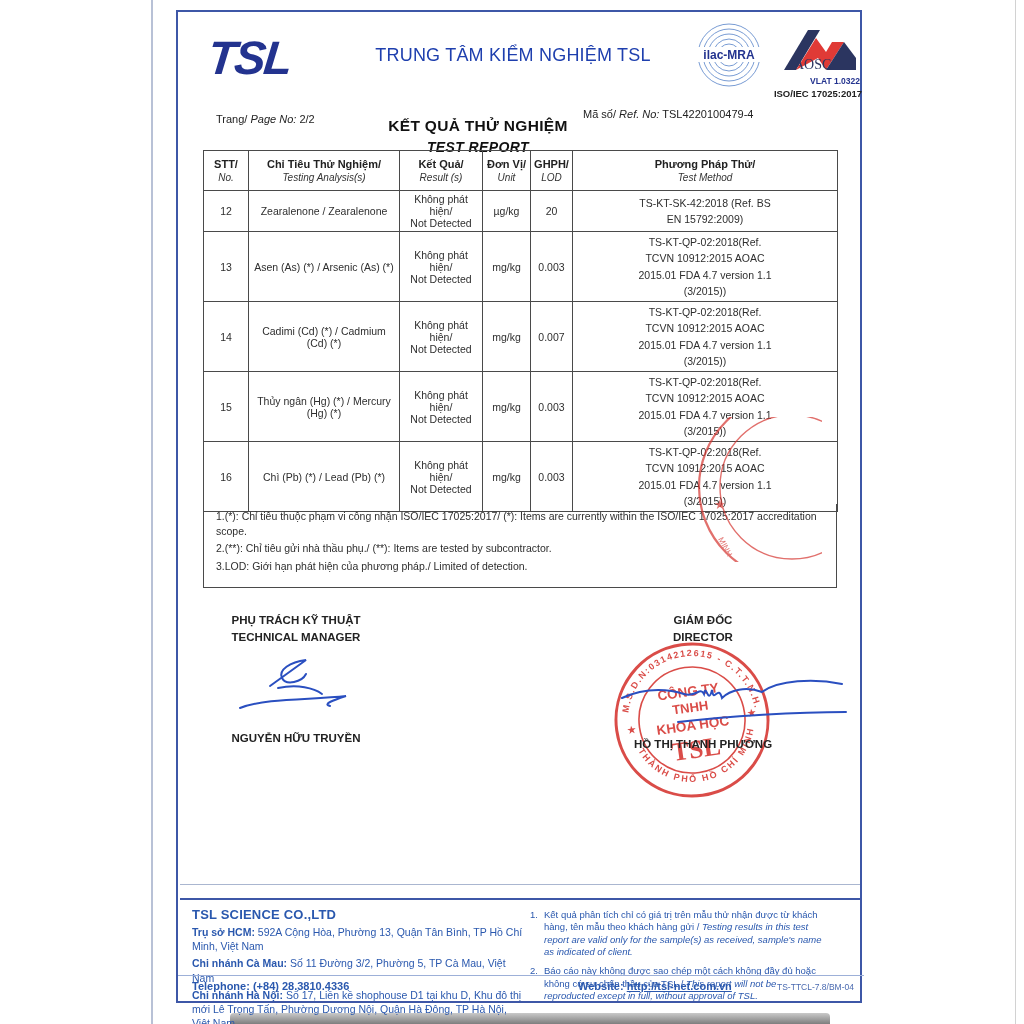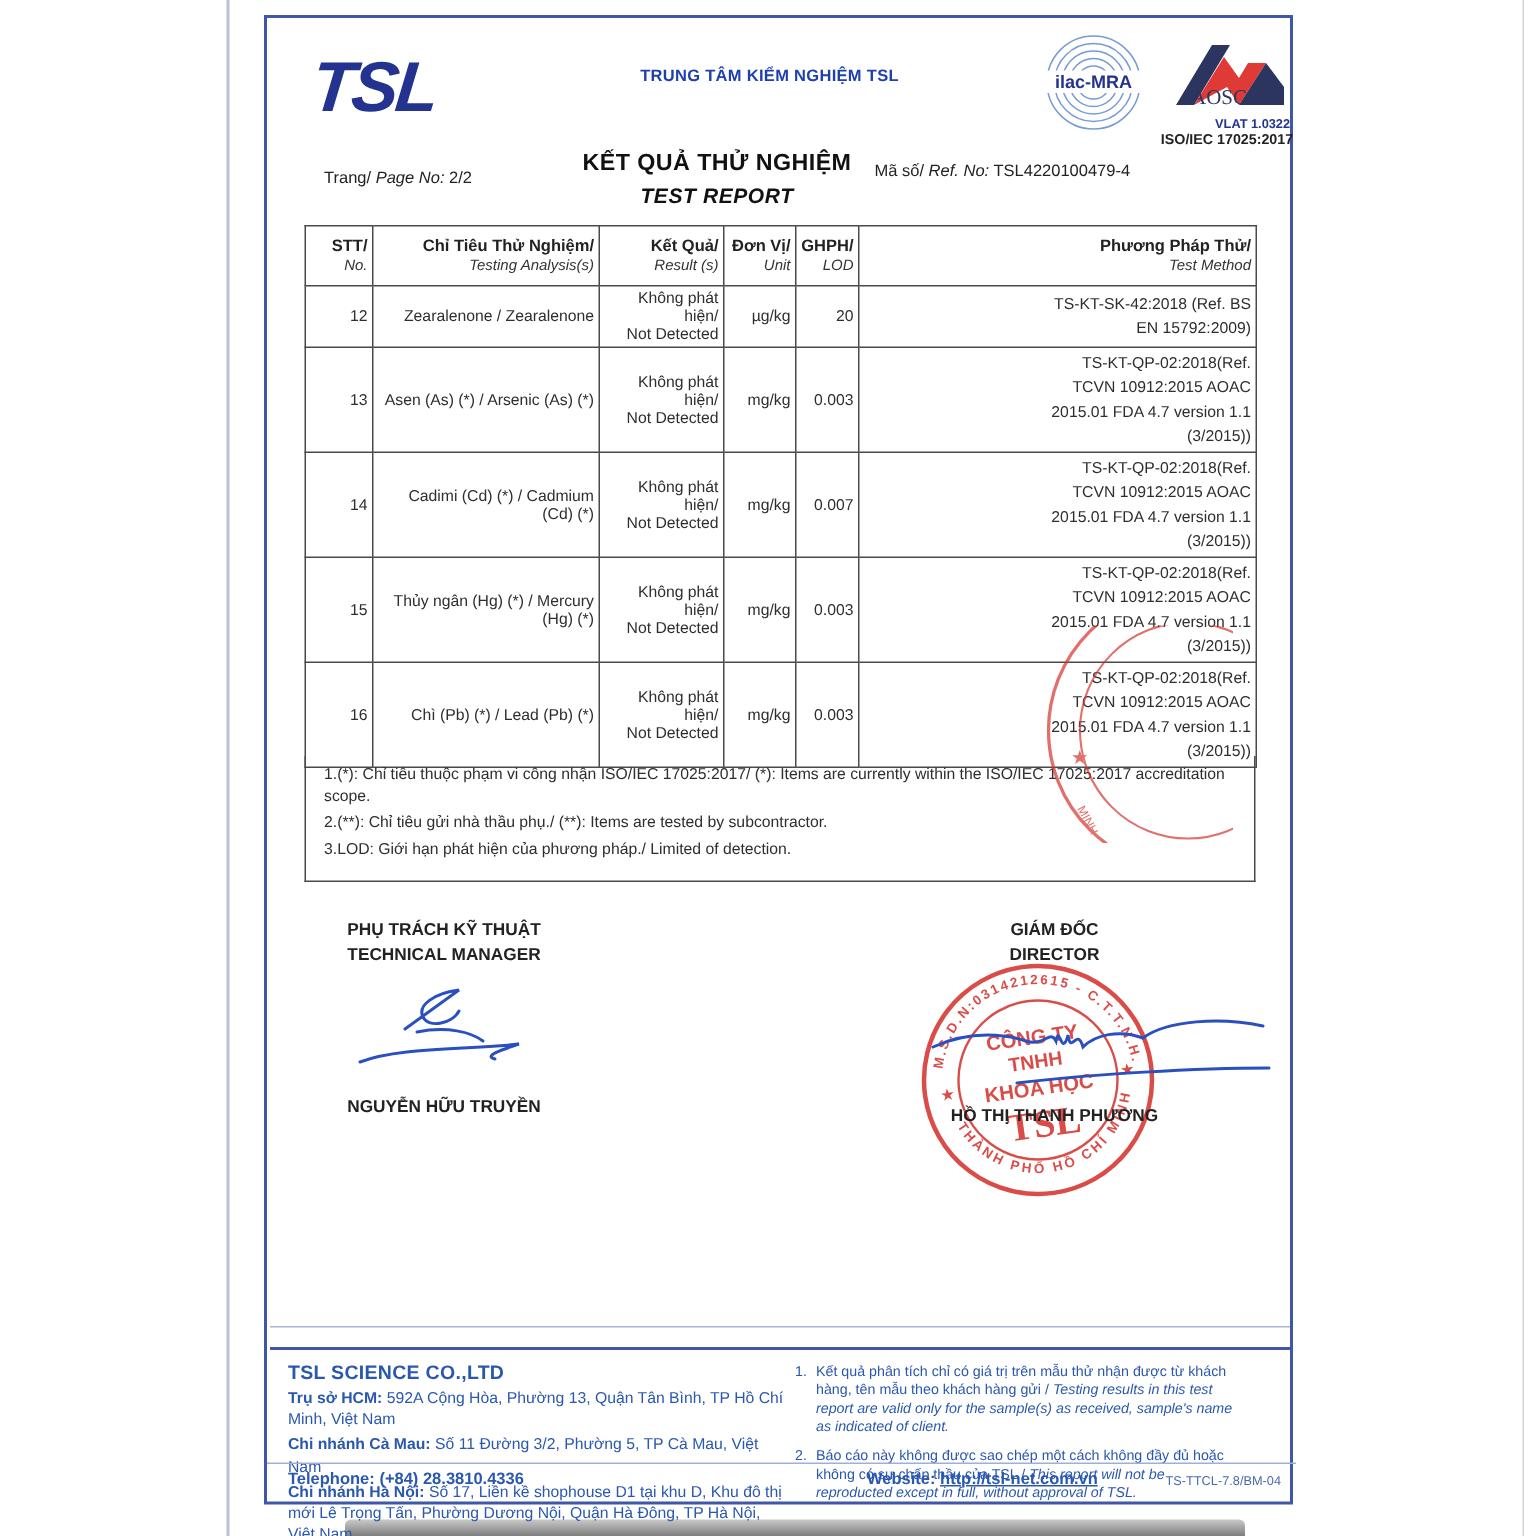--- a/index.html
+++ b/index.html
@@ -16,40 +16,40 @@
     position:absolute;left:176px;top:10px;width:686px;height:993px;
     border:2px solid #3e57a7;background:#fff;box-sizing:border-box;
   }
   
   .logo-tsl{
     position:absolute;left:30px;top:18px;font-size:47px;font-weight:bold;
     font-style:italic;color:#23338f;letter-spacing:-2px;transform:skewX(-6deg);
   }
   .company{position:absolute;left:160px;top:26px;width:350px;text-align:center;color:#1e3fae;}
   .company .l1{font-size:17.5px;font-weight:bold;letter-spacing:.2px;}
-  .company .l2{font-size:11px;font-weight:bold;margin-top:7px;letter-spacing:.2px;}
+  .company .l2{font-size:18px;font-weight:normal;margin-top:7px;letter-spacing:.2px;}
   .ilac{position:absolute;left:518px;top:10px;}
   .aosc{position:absolute;left:592px;top:10px;width:96px;text-align:center;}
   .aosc .vlat{font-size:8.5px;font-weight:bold;color:#23338f;margin-top:-2px;text-align:right;padding-right:6px;}
   .iso-label{position:absolute;left:588px;top:76px;width:104px;text-align:center;
     font-size:9.5px;font-weight:bold;color:#222;}
   
   .pageno{position:absolute;left:38px;top:101px;font-size:11px;color:#222;}
-  .doc-title{position:absolute;left:140px;top:88px;width:320px;text-align:center;color:#111;}
+  .doc-title{position:absolute;left:140px;top:105px;width:320px;text-align:center;color:#111;}
   .doc-title .vi{font-size:15.5px;font-weight:bold;letter-spacing:.3px;}
   .doc-title .en{font-size:14px;font-weight:bold;font-style:italic;margin-top:4px;letter-spacing:.4px;}
   .refno{position:absolute;left:405px;top:96px;font-size:11px;color:#222;}
   .it{font-style:italic;}
   
   table.results{
     position:absolute;left:25px;top:138px;width:634px;border-collapse:collapse;
     table-layout:fixed;font-size:10.5px;color:#2e2e2e;
   }
   table.results td,table.results th{
-    border:1px solid #4a4a4a;text-align:right;vertical-align:middle;padding:2px 3px;
+    border:1px solid #4a4a4a;text-align:center;vertical-align:middle;padding:2px 3px;
     font-weight:normal;overflow:hidden;
   }
   table.results th .h-vi{display:block;font-weight:bold;font-size:11px;color:#222;}
   table.results th .h-en{display:block;font-style:italic;font-size:10px;color:#333;margin-top:2px;}
   tr.hdr{height:40px;}
   tr.r-sm{height:40px;}
   tr.r-lg{height:69px;}
   td.cell-analysis{text-align:left;padding-left:6px;}
   .method-line{line-height:1.55;}
   

